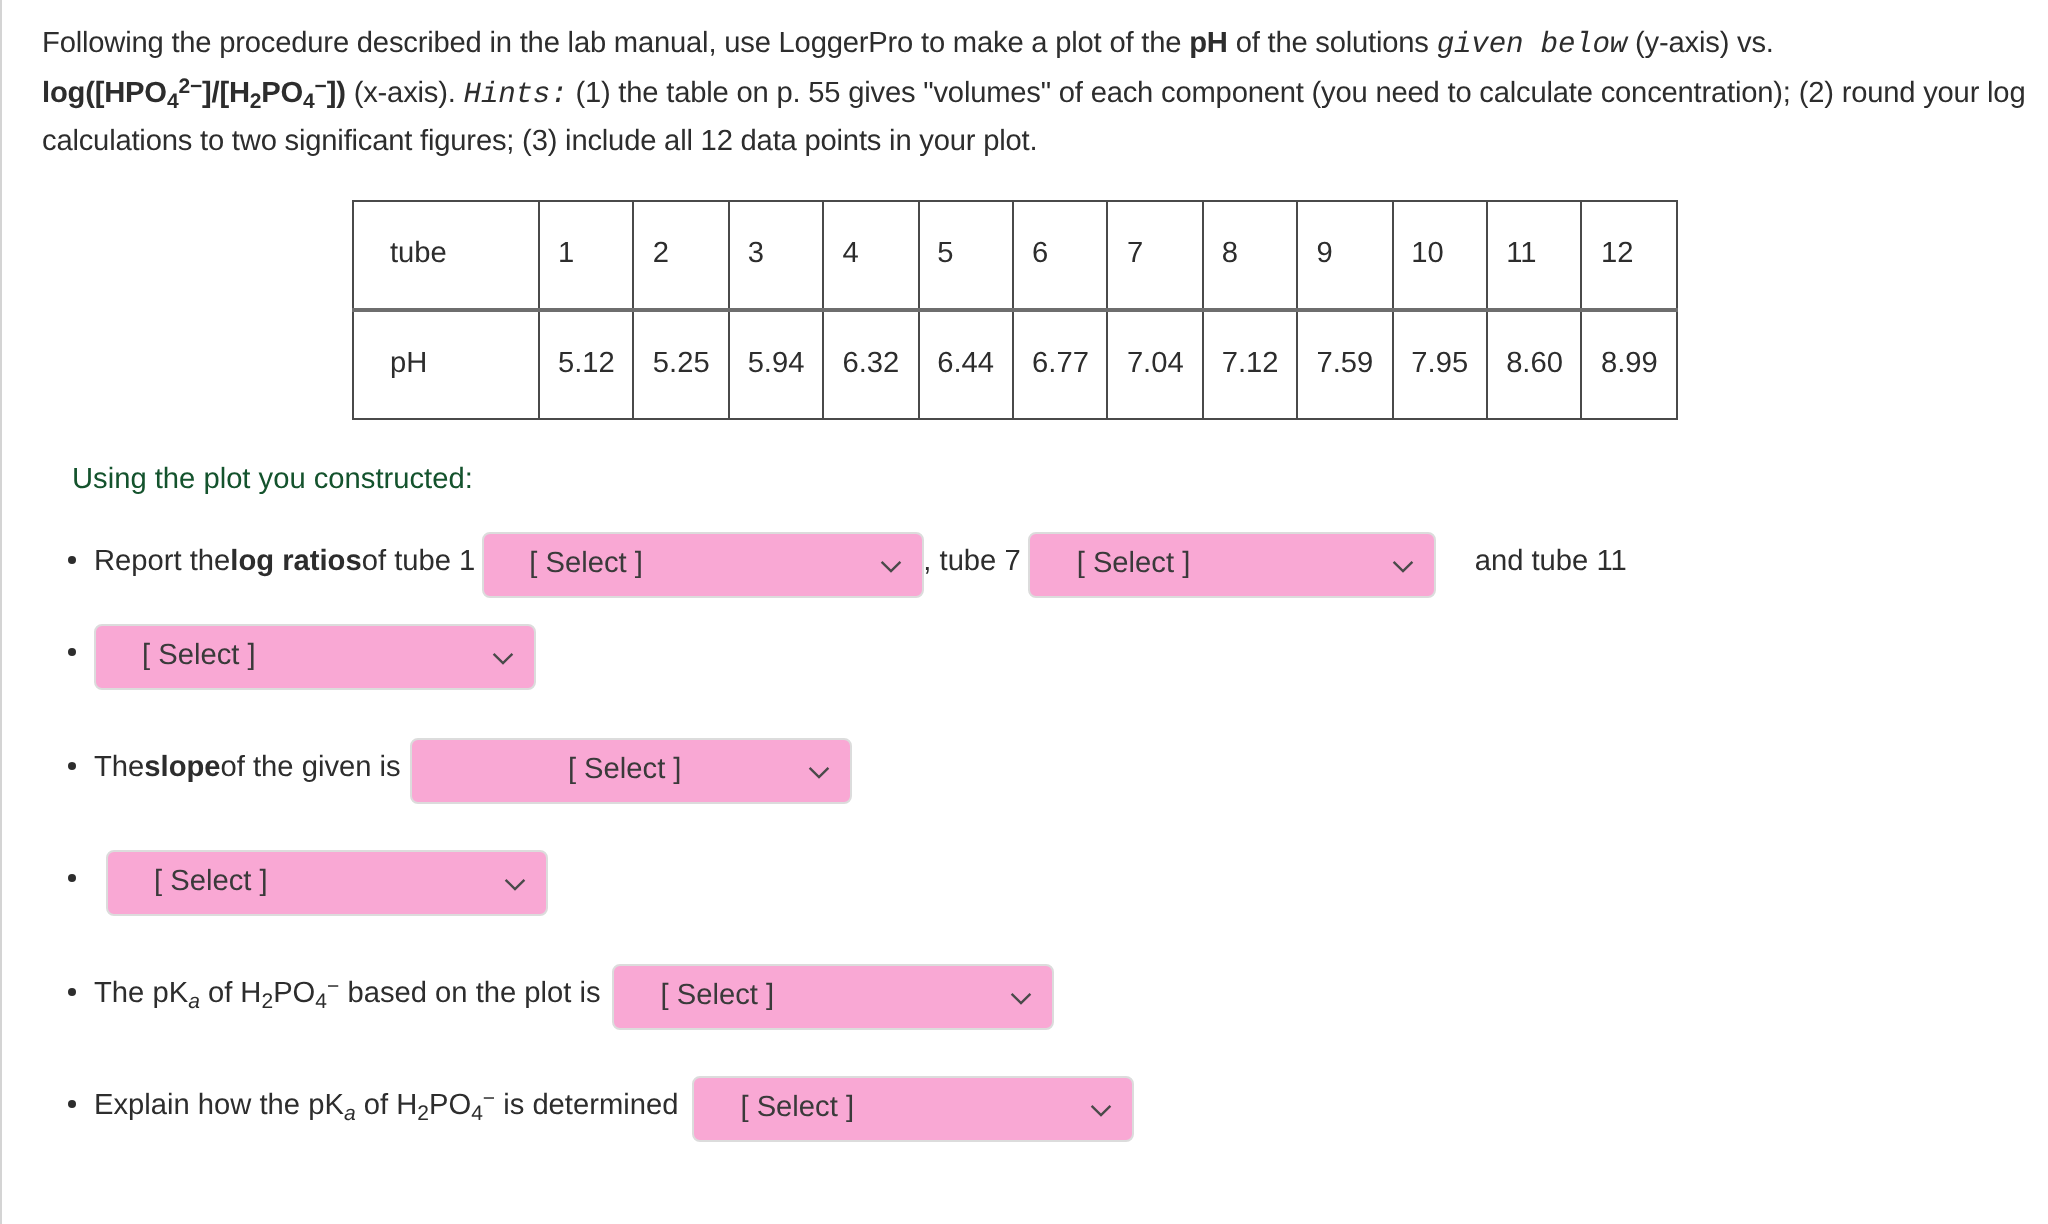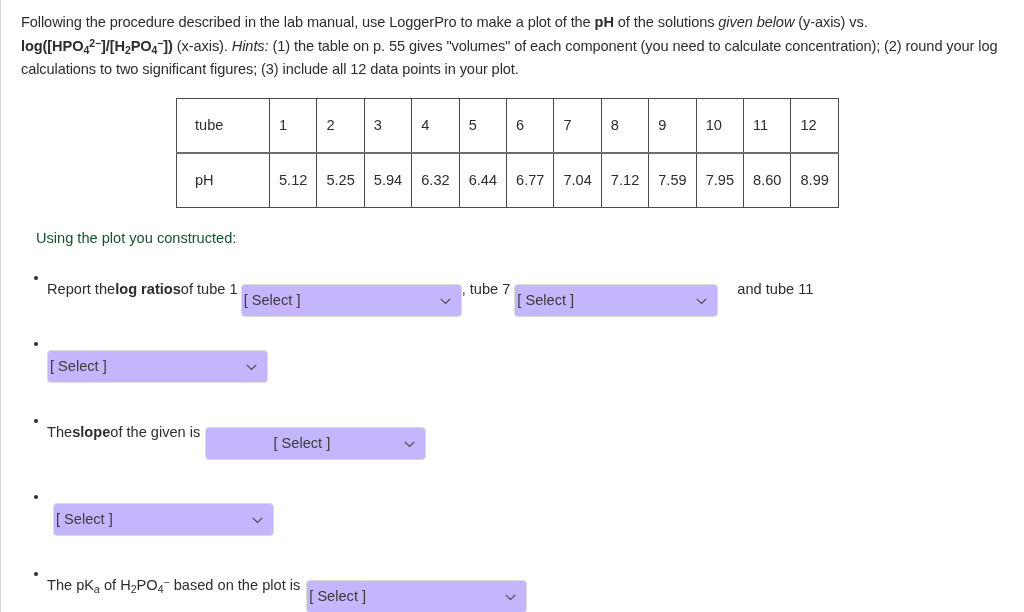--- a/index.html
+++ b/index.html
@@ -34,21 +34,21 @@
   
   .prompt {
     margin: 0;
     padding: 11px 6px 0 21px;
     font-size: 14.6px;
     line-height: 23.5px;
     color: #2d2d2d;
     letter-spacing: -0.1px;
   }
   .prompt b { font-weight: bold; }
-  .prompt i { font-style: italic; }
+  .prompt i { font-style: italic; font-family: Liberation Mono, monospace; }
   sub { font-size: 0.72em; vertical-align: -0.28em; line-height: 0; }
   sup { font-size: 0.72em; vertical-align: 0.42em; line-height: 0; }
 
   
   .table-wrap {
     padding-left: 176px;
     padding-top: 16px;
   }
   table.data-table {
     border-collapse: collapse;
@@ -115,31 +115,30 @@
   .li-row b { font-weight: bold; }
 
   
   .sel {
     position: relative;
     display: inline-block;
     box-sizing: border-box;
     height: 33px;
     border: 1px solid #dcdcdc;
     border-radius: 4px;
-    background: #c4b5fd;
+    background: #f9a8d4;
     font-size: 14.6px;
     color: #3a3a3a;
     line-height: 31px;
-    padding-left: 2px;
+    padding-left: 23px;
     padding-right: 30px;
     vertical-align: middle;
     cursor: pointer;
     white-space: nowrap;
     overflow: hidden;
-    margin-top: 20px;
   }
   .sel .chev {
     position: absolute;
     right: 10px;
     top: 0;
     height: 33px;
     display: flex;
     align-items: center;
     pointer-events: none;
   }
@@ -295,20 +294,21 @@
             <svg width="11" height="7" viewBox="0 0 11 7">
                 <path d="M0.8 0.9 L5.5 5.5 L10.2 0.9" fill="none" stroke="#4a4a4a" stroke-width="1.2"></path>
               </svg>
           </span>
         </span>
       </div>
     </li>
 
     <li class="li-5">
       <div class="li-row">
+        <span class="txt"><span>Explain how the pK</span><sub style="font-style:italic;">a</sub><span> of H</span><sub>2</sub><span>PO</span><sub>4</sub><sup>−</sup><span> is determined</span></span>
         <span class="sel sel-w6">
           <span>[ Select ]</span>
           <span class="chev">
             <svg width="11" height="7" viewBox="0 0 11 7">
                 <path d="M0.8 0.9 L5.5 5.5 L10.2 0.9" fill="none" stroke="#4a4a4a" stroke-width="1.2"></path>
               </svg>
           </span>
         </span>
       </div>
     </li>

